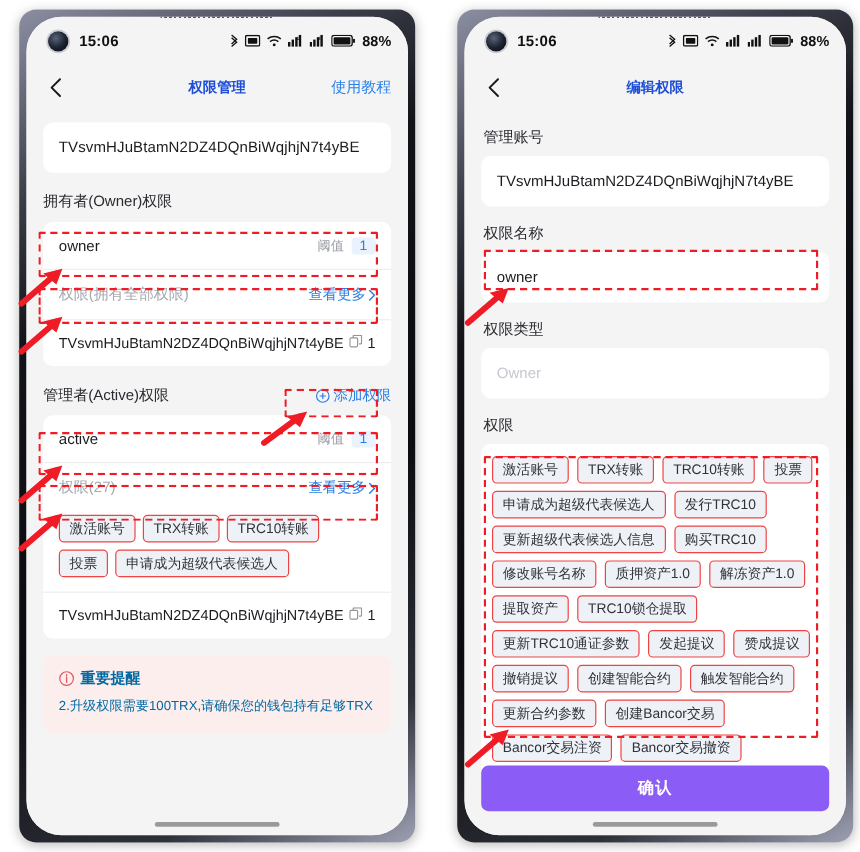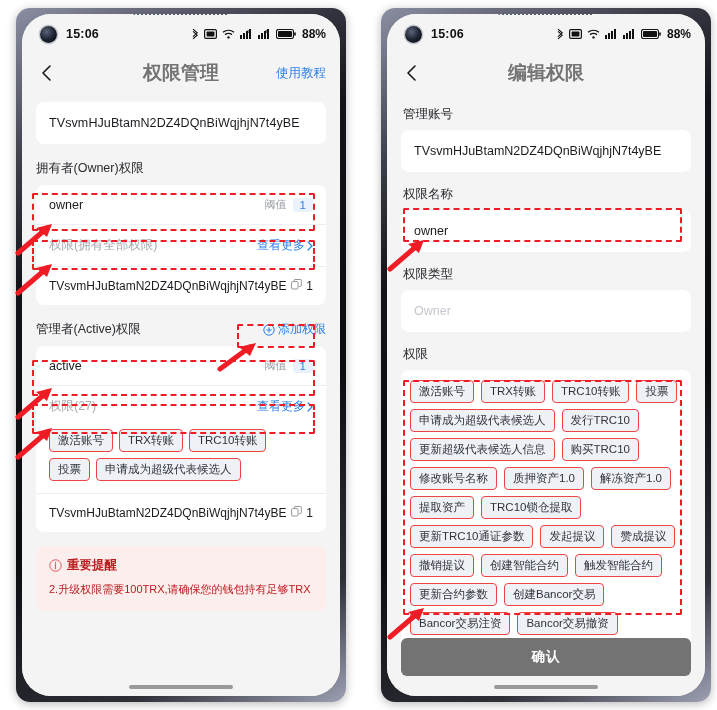--- a/index.html
+++ b/index.html
@@ -58,21 +58,21 @@
   .batpct { font-size: 12px; font-weight: 700; margin-left: 1px; }
 
   
   .navbar {
     height: 38px; display: flex; align-items: center; position: relative;
     padding: 0 14px; background: #f4f4f4;
   }
   .back { width: 22px; height: 22px; cursor: pointer; }
   .navtitle {
     position: absolute; left: 0; right: 0; text-align: center;
-    font-size: 19px; font-weight: 700; color: #737373; pointer-events: none;
+    font-size: 12px; font-weight: 700; color: #1d4ed8; pointer-events: none;
   }
   .navaction {
     margin-left: auto; font-size: 12.5px; color: #2a7fe8; font-weight: 400;
     z-index: 2;
   }
 
   
   .body {
     padding: 10px 14px 0; background: #f4f4f4;
     height: calc(100% - 78px); overflow: hidden; position: relative;
@@ -111,38 +111,38 @@
 
   .tags { display: flex; flex-wrap: wrap; gap: 6px; padding: 2px 13px 12px; }
   .tag {
     border: 1px solid #ef4444; background: #eef2f7; border-radius: 4px;
     padding: 3px 8px; font-size: 11.5px; color: #30333a; white-space: nowrap;
   }
 
   
   .warn {
     margin-top: 14px; background: #fdeeee; border-radius: 8px;
-    padding: 11px 13px 13px; color: #b91c1c;
+    padding: 11px 13px 13px; color: #0369a1;
   }
   .warnhead { display: flex; align-items: center; gap: 5px; font-size: 12.5px; font-weight: 700; margin-bottom: 6px; }
   .warnline { font-size: 11px; line-height: 1.65; }
 
   
   .flabel { font-size: 12.5px; color: #2a2b30; margin: 14px 2px 7px; }
   .field {
     background: #fff; border-radius: 8px; padding: 14px 13px;
     font-size: 12.5px; color: #1b1c20;
   }
   .field.ph { color: #c5c8ce; }
   .permbox { background: #fff; border-radius: 8px; padding: 10px 9px; }
   .permbox .tags { padding: 0; gap: 6px 7px; }
 
   .confirm {
     position: absolute; left: 14px; right: 14px; bottom: 20px;
-    height: 38px; background: #737373; color: #fff; border-radius: 6px;
+    height: 38px; background: #8b5cf6; color: #fff; border-radius: 6px;
     display: flex; align-items: center; justify-content: center;
     font-size: 13.5px; font-weight: 700; letter-spacing: 1px;
   }
 
   
   .anno {
     position: absolute; border: 2px dashed #ef1c25; border-radius: 2px;
     pointer-events: none; z-index: 40;
   }
   .arrow { position: absolute; z-index: 41; pointer-events: none; }

